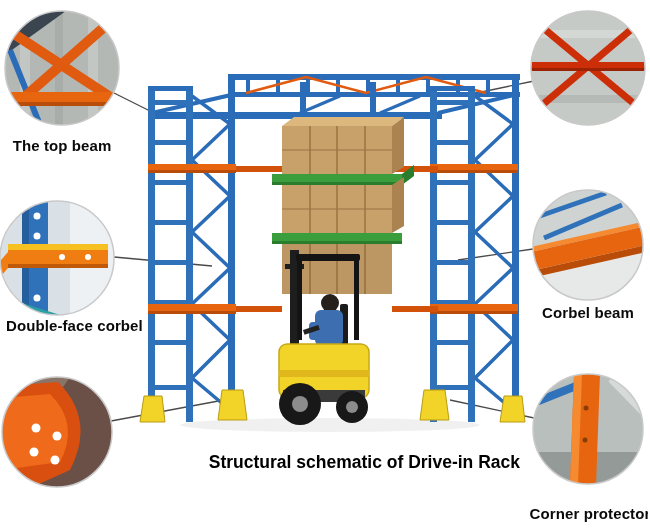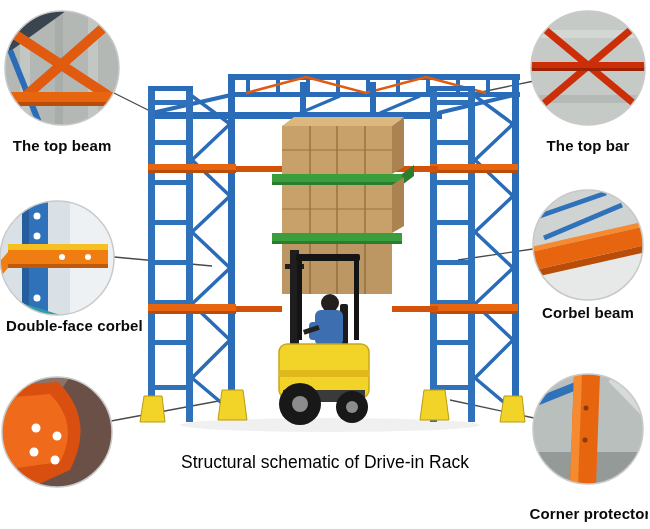--- a/index.html
+++ b/index.html
@@ -7,22 +7,22 @@
     position:relative;width:648px;height:529px;background:#ffffff;overflow:hidden;
     font-family:"Liberation Sans", sans-serif;
   }
   .canvas svg{position:absolute;left:0;top:0;}
   .callout-label{
     position:absolute;font-size:15px;font-weight:600;color:#0a0a0a;
     letter-spacing:.1px;white-space:nowrap;
   }
   .centered{text-align:center;}
   .diagram-title{
-    position:absolute;left:130px;top:452px;width:390px;text-align:center;
-    font-size:17.5px;font-weight:400;color:#000;
+    position:absolute;left:130px;top:452px;width:390px;text-align:right;
+    font-size:17.5px;font-weight:700;color:#000;
   }
   .lbl-top-beam{left:2px;top:137px;width:120px;}
   .lbl-top-bar{left:528px;top:137px;width:120px;}
   .lbl-double-face{left:6px;top:317px;}
   .lbl-corbel-beam{left:530px;top:304px;width:116px;}
   .lbl-single-face{left:8px;top:487px;}
   .lbl-corner-protector{left:526px;top:505px;width:128px;}
 </style>
 </head>
 <body>
@@ -256,19 +256,18 @@
       <line x1="612" y1="378" x2="645" y2="412" stroke="#d6dad8" stroke-width="10"></line>
       <polygon points="574,374 600,374 596,486 570,486" fill="#e8650f"></polygon>
       <polygon points="574,374 582,374 578,486 570,486" fill="#f58a30"></polygon>
       <circle cx="586" cy="408" r="2.5" fill="#8a3c06"></circle>
       <circle cx="585" cy="440" r="2.5" fill="#8a3c06"></circle>
     </g>
     <circle cx="588" cy="429" r="55" fill="none" stroke="#c9c9c9" stroke-width="1.5"></circle>
   </svg>
 
   <div class="callout-label centered lbl-top-beam">The top beam</div>
-  <div class="callout-label centered lbl-top-bar">The top bar</div>
   <div class="callout-label centered lbl-corbel-beam">Corbel beam</div>
   <div class="callout-label lbl-double-face">Double-face corbel</div>
   <div class="callout-label centered lbl-corner-protector">Corner protector</div>
 
   <div class="diagram-title">Structural schematic of Drive-in Rack</div>
 </div>
 
 </body></html>

